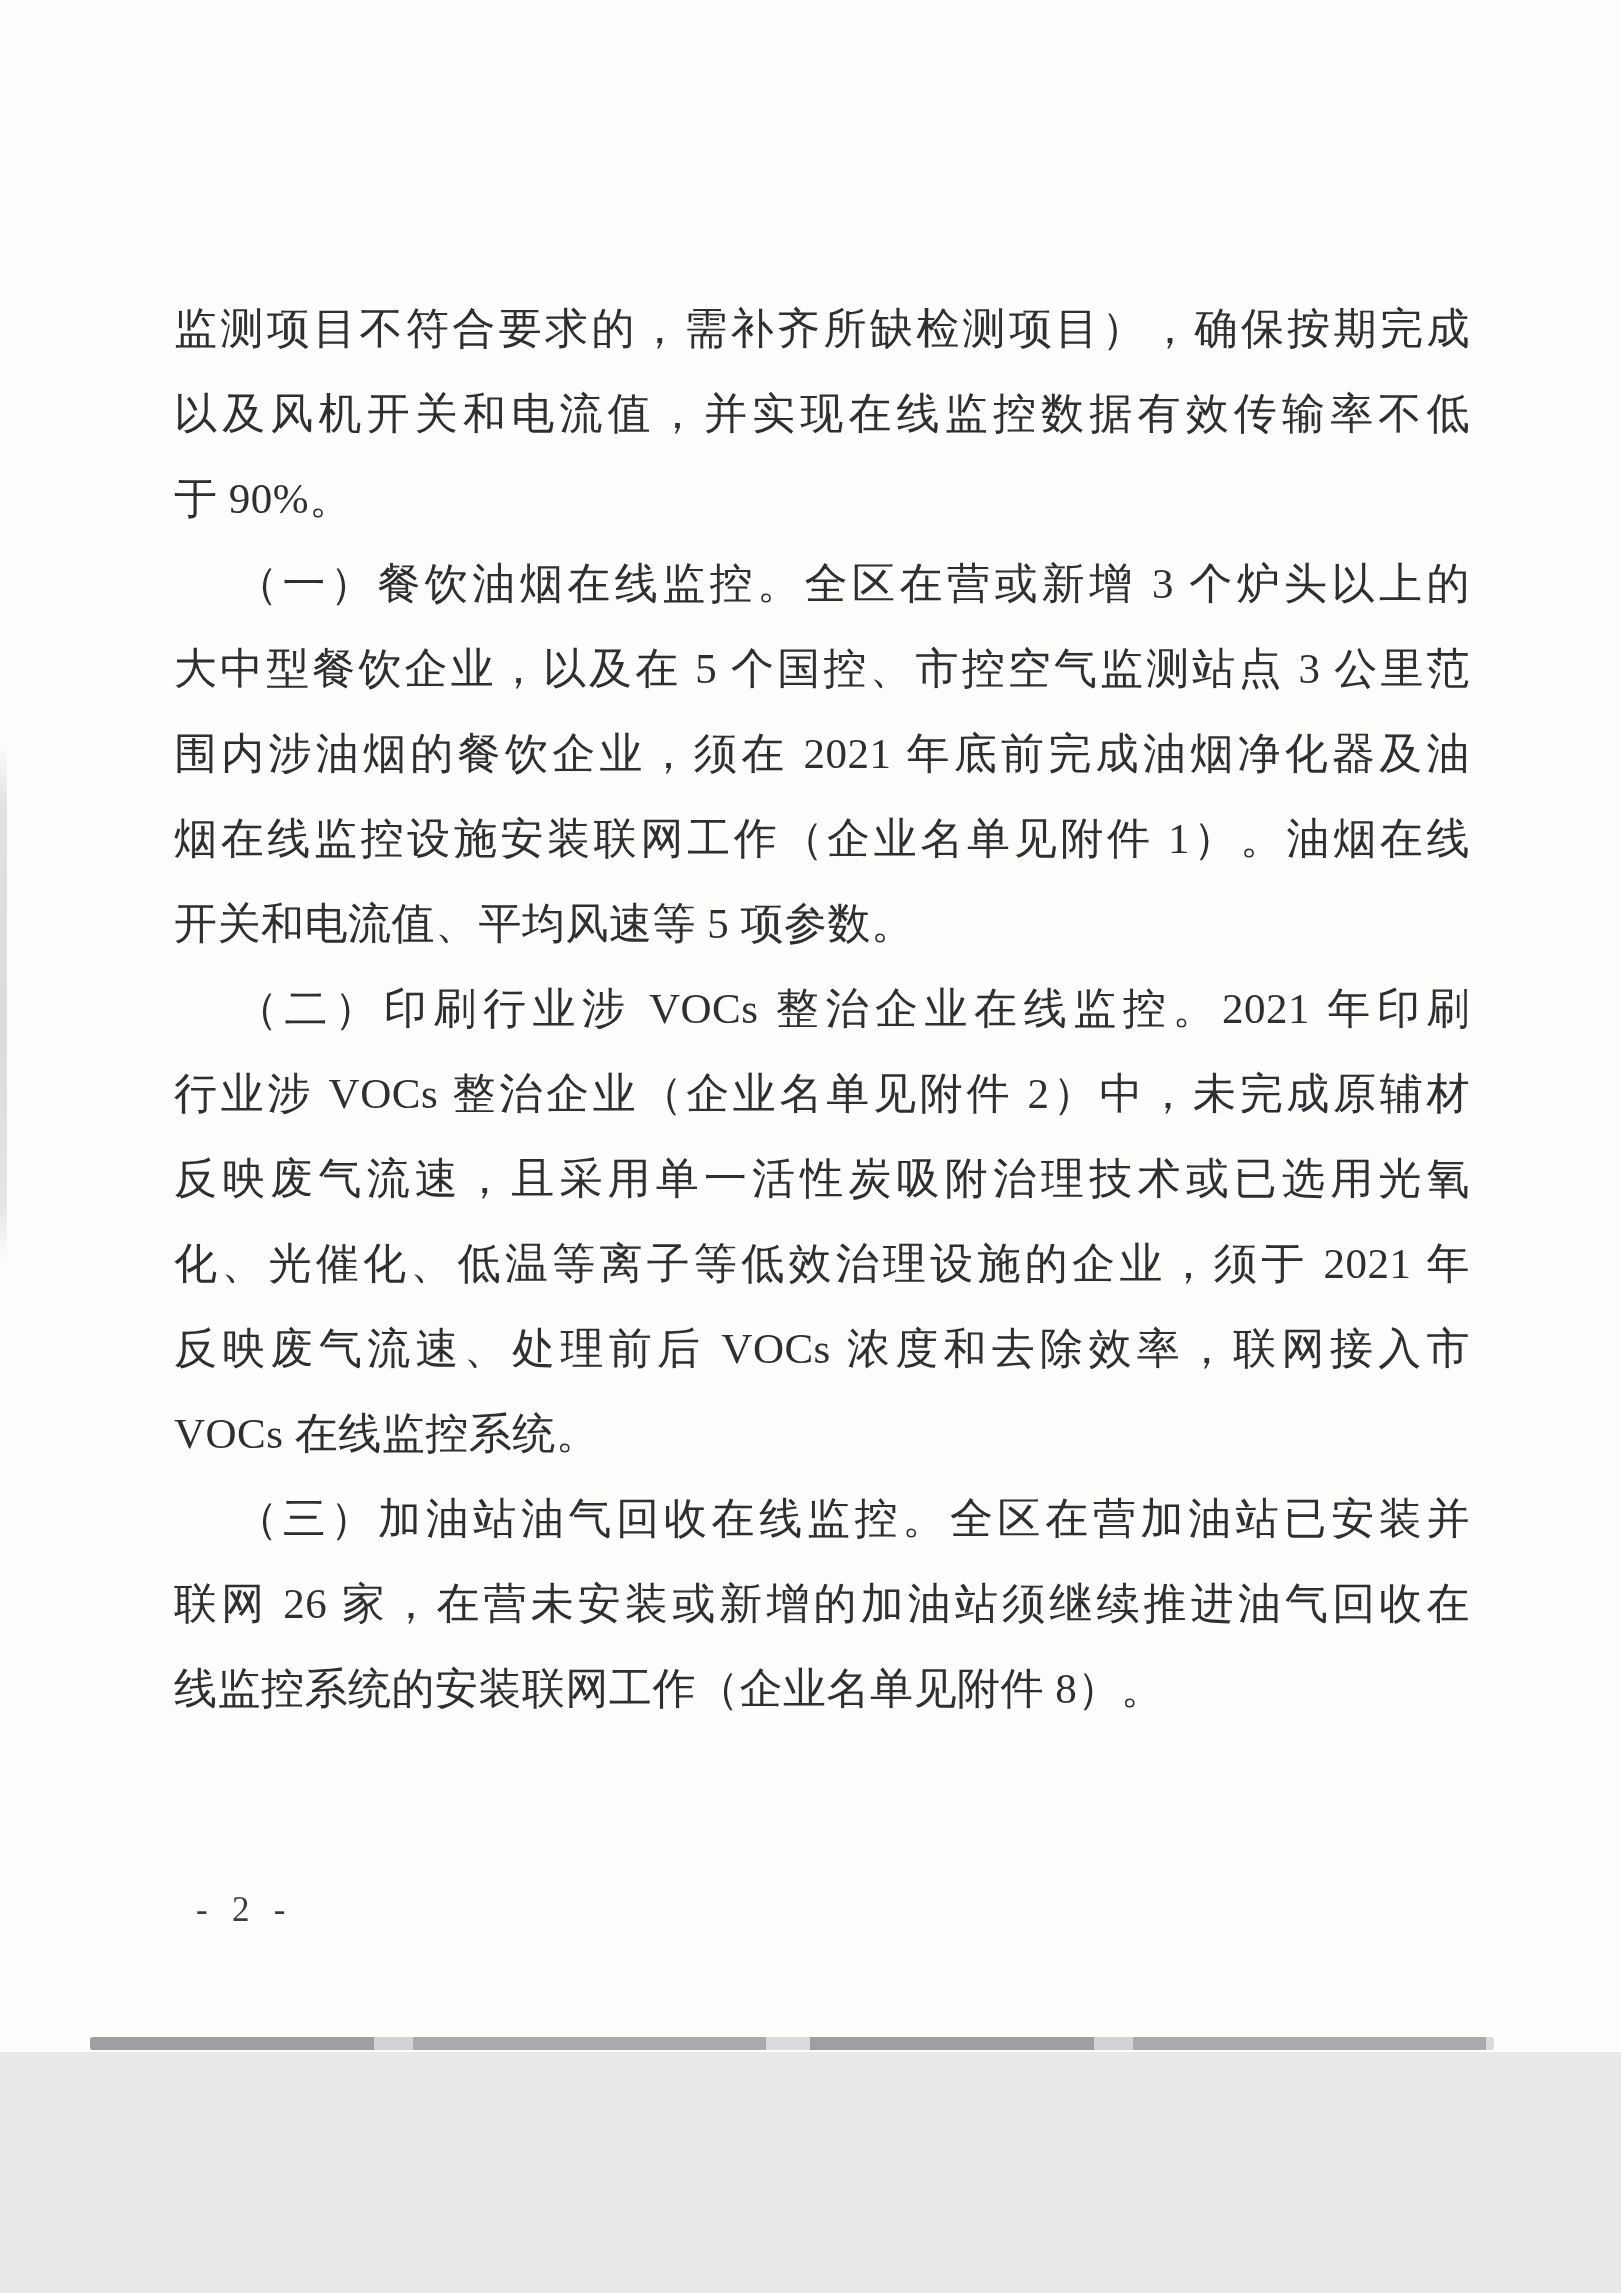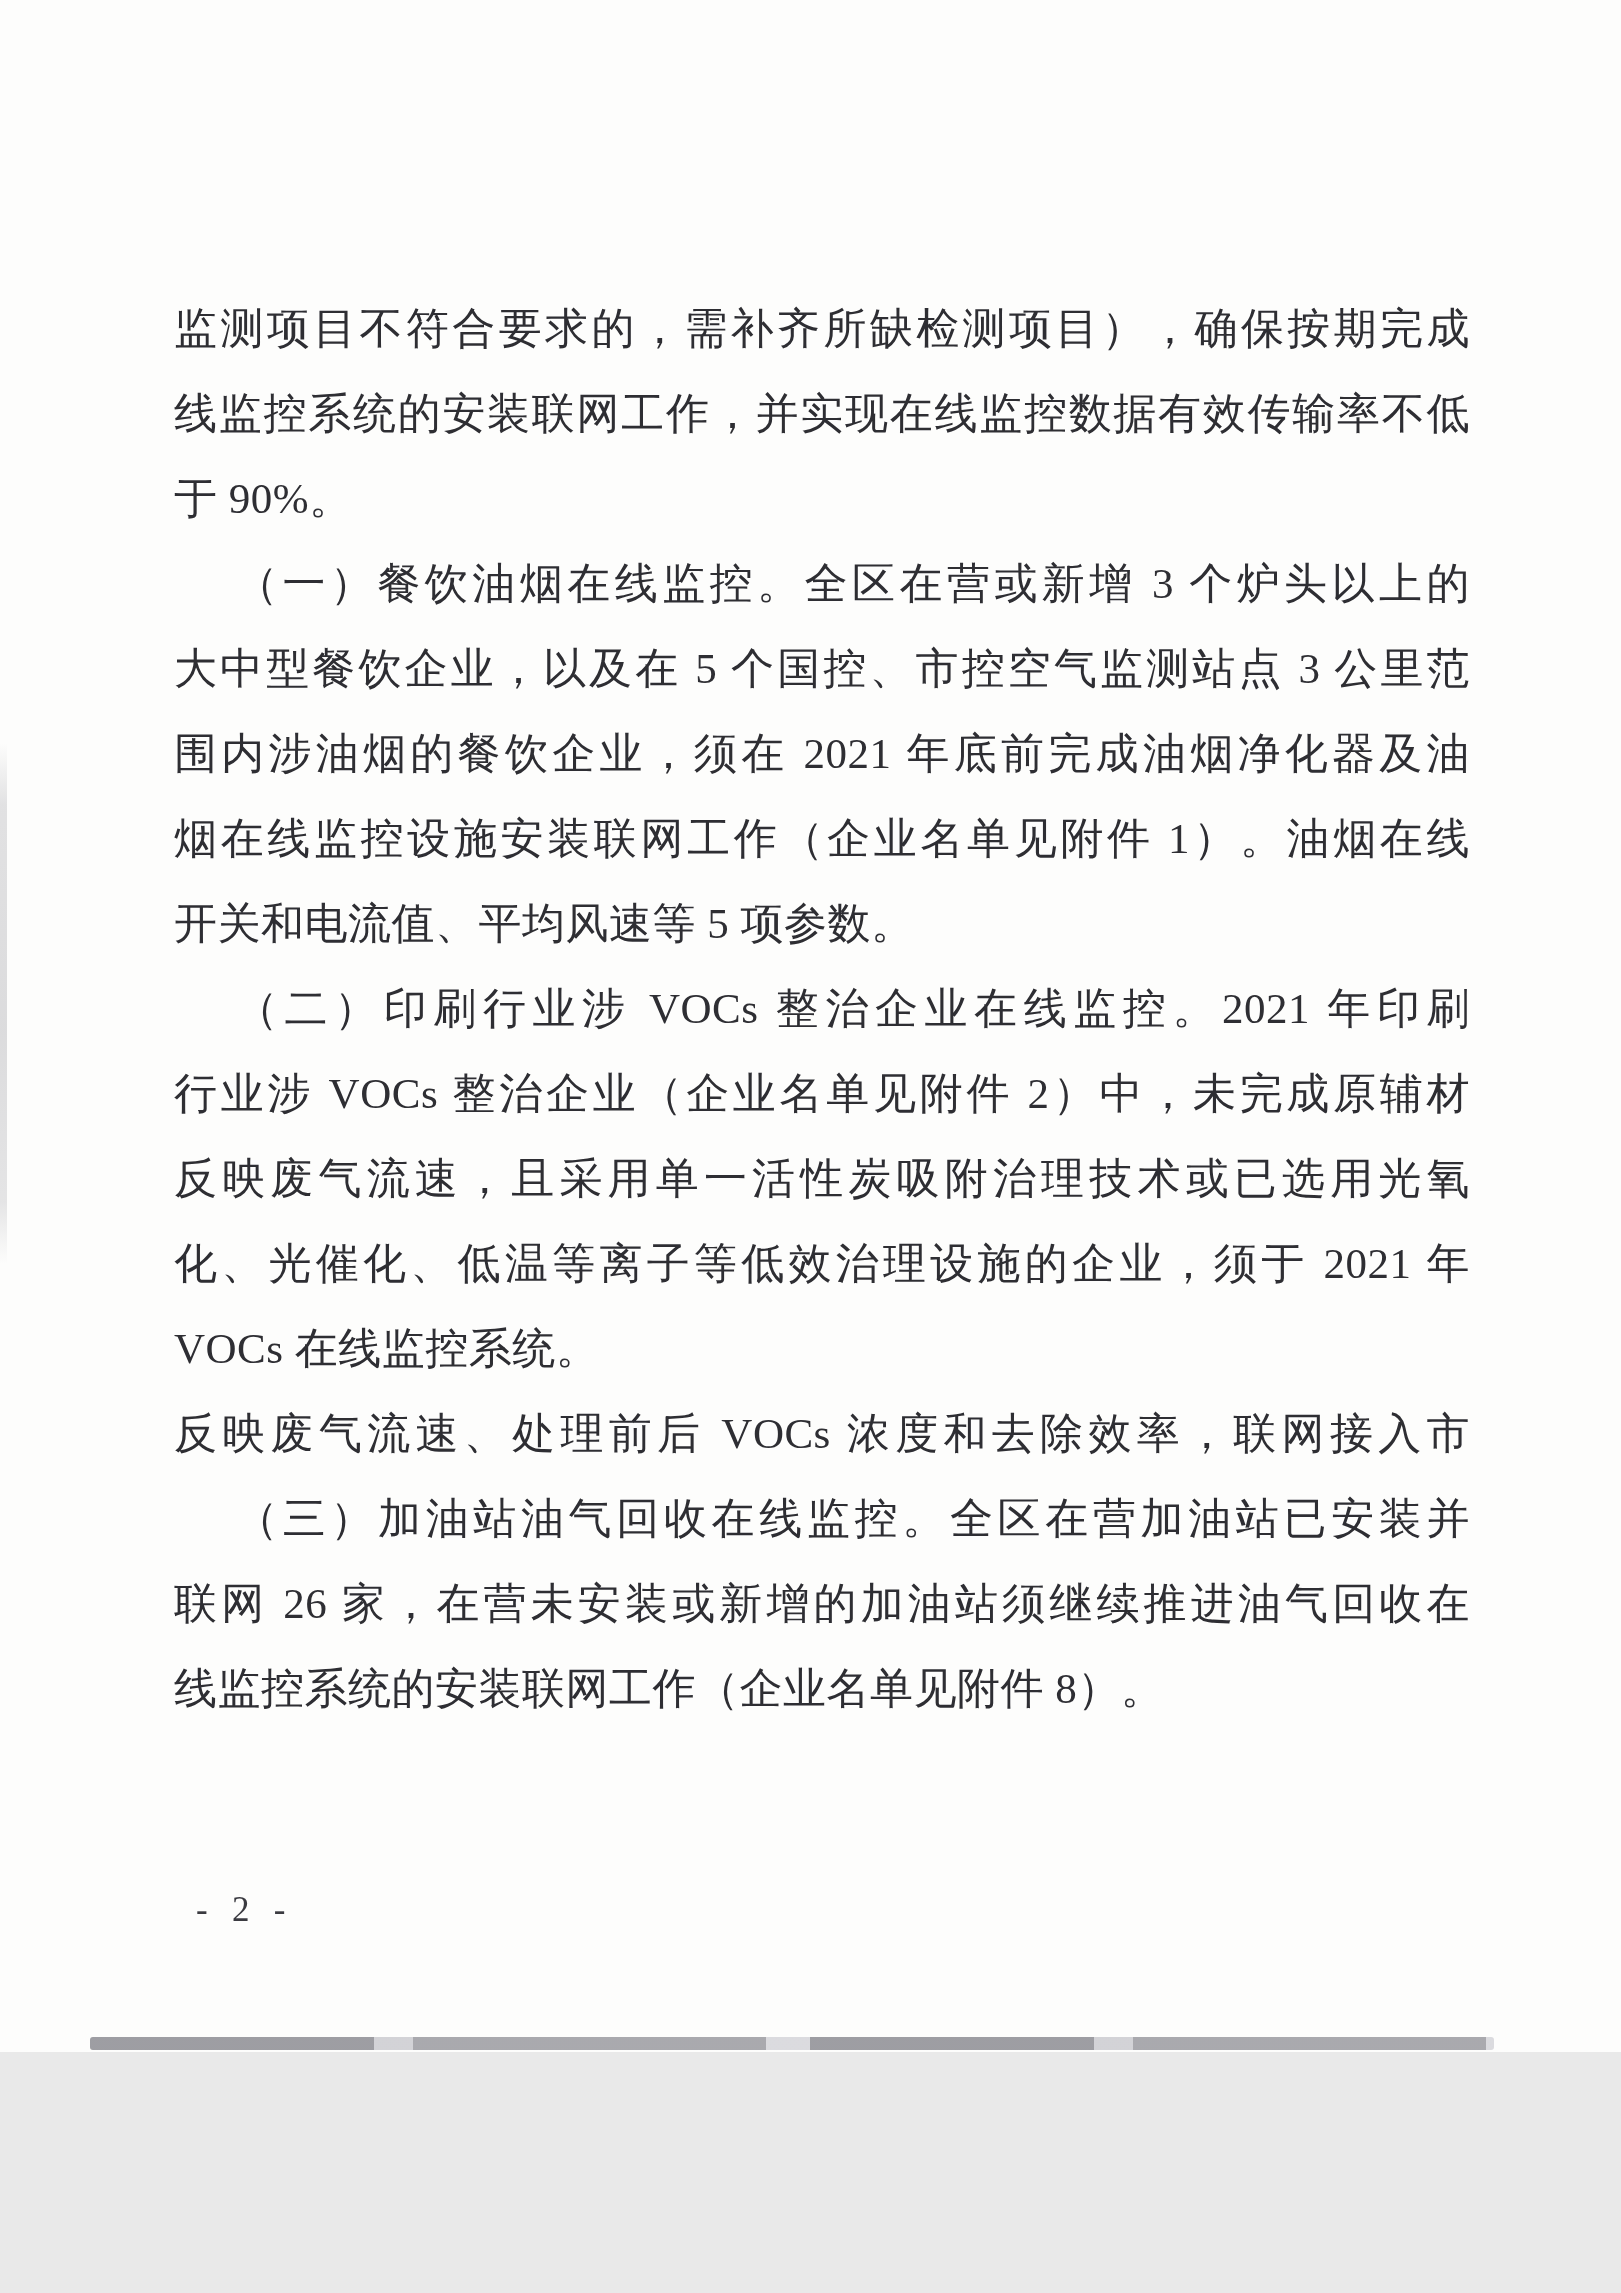--- a/index.html
+++ b/index.html
@@ -83,39 +83,39 @@
 </style>
 </head>
 <body>
 
 <div class="page">
 
   <div class="content">
 
     <div class="para">
       <div class="line full">监测项目不符合要求的，需补齐所缺检测项目），确保按期完成</div>
-      <div class="line full">线监控系统的安装联网工作，并实现在线监控数据有效传输率不低</div>
+      <div class="line full">以及风机开关和电流值，并实现在线监控数据有效传输率不低</div>
       <div class="line last">于 90%。</div>
     </div>
 
     <div class="para">
       <div class="line full indent">（一）餐饮油烟在线监控。全区在营或新增 3 个炉头以上的</div>
       <div class="line full">大中型餐饮企业，以及在 5 个国控、市控空气监测站点 3 公里范</div>
       <div class="line full">围内涉油烟的餐饮企业，须在 2021 年底前完成油烟净化器及油</div>
       <div class="line full">烟在线监控设施安装联网工作（企业名单见附件 1）。油烟在线</div>
       <div class="line last">开关和电流值、平均风速等 5 项参数。</div>
     </div>
 
     <div class="para">
       <div class="line full indent">（二）印刷行业涉 VOCs 整治企业在线监控。2021 年印刷</div>
       <div class="line full">行业涉 VOCs 整治企业（企业名单见附件 2）中，未完成原辅材</div>
       <div class="line full">反映废气流速，且采用单一活性炭吸附治理技术或已选用光氧</div>
       <div class="line full">化、光催化、低温等离子等低效治理设施的企业，须于 2021 年</div>
+      <div class="line full">反映废气流速、处理前后 VOCs 浓度和去除效率，联网接入市</div>
       <div class="line last">VOCs 在线监控系统。</div>
-      <div class="line full">反映废气流速、处理前后 VOCs 浓度和去除效率，联网接入市</div>
     </div>
 
     <div class="para">
       <div class="line full indent">（三）加油站油气回收在线监控。全区在营加油站已安装并</div>
       <div class="line full">联网 26 家，在营未安装或新增的加油站须继续推进油气回收在</div>
       <div class="line last">线监控系统的安装联网工作（企业名单见附件 8）。</div>
     </div>
 
   </div>
 

